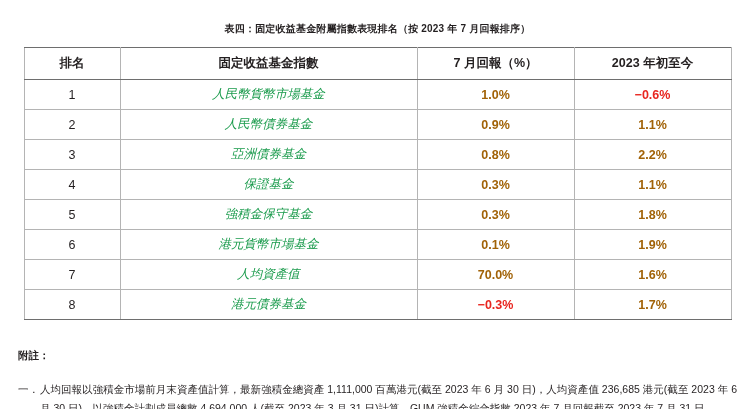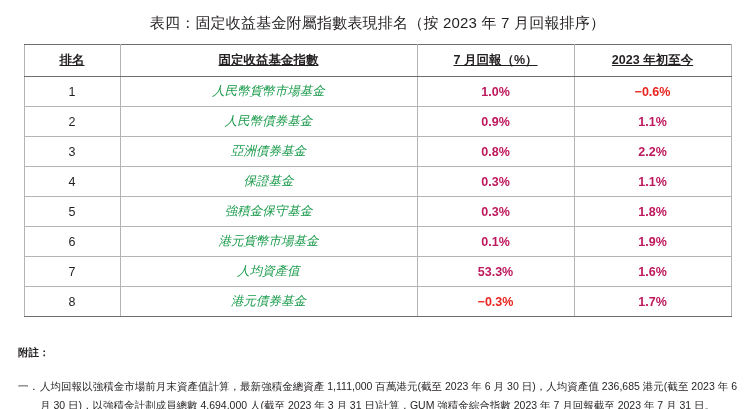--- a/index.html
+++ b/index.html
@@ -15,24 +15,24 @@
     overflow: hidden;
   }
   .page {
     position: relative;
     width: 755px;
     height: 409px;
     box-sizing: border-box;
   }
   .title {
     text-align: center;
-    font-size: 15px;
-    font-weight: normal;
+    font-size: 10px;
+    font-weight: bold;
     color: #231f20;
-    padding-top: 14px;
+    padding-top: 22px;
     letter-spacing: 0.2px;
   }
   table.fund-table {
     border-collapse: collapse;
     margin: 11px auto 0 auto;
     width: 707px;
     table-layout: fixed;
   }
   table.fund-table th,
   table.fund-table td {
@@ -42,34 +42,33 @@
     text-align: center;
     vertical-align: middle;
     padding: 0;
   }
   table.fund-table thead th {
     font-weight: bold;
     color: #231f20;
     border-top: 1.6px solid #6e6e6e;
     border-bottom: 1.6px solid #6e6e6e;
     height: 31px;
-    text-decoration: underline;
   }
   table.fund-table tbody tr:last-child td {
     border-bottom: 1.6px solid #6e6e6e;
   }
   .col-rank { width: 96px; }
   .col-name { width: 297px; }
   .col-m    { width: 157px; }
   .col-y    { width: 157px; }
 
   td.rank { color: #231f20; }
   td.name { color: #1a9b4c; font-weight: normal; font-style: italic; }
   td.num  { font-weight: bold; }
-  .pos { color: #be185d; }
+  .pos { color: #a16207; }
   .neg { color: #e8251f; }
 
   .notes {
     margin: 26px 18px 0 18px;
     font-size: 10.5px;
     line-height: 1.75;
     color: #231f20;
   }
   .notes-title {
     font-weight: bold;
@@ -145,21 +144,21 @@
       </tr>
       <tr>
         <td class="rank">6</td>
         <td class="name">港元貨幣市場基金</td>
         <td class="num pos">0.1%</td>
         <td class="num pos">1.9%</td>
       </tr>
       <tr>
         <td class="rank">7</td>
         <td class="name">人均資產值</td>
-        <td class="num pos">53.3%</td>
+        <td class="num pos">70.0%</td>
         <td class="num pos">1.6%</td>
       </tr>
       <tr>
         <td class="rank">8</td>
         <td class="name">港元債券基金</td>
         <td class="num neg">−0.3%</td>
         <td class="num pos">1.7%</td>
       </tr>
     </tbody>
   </table>

